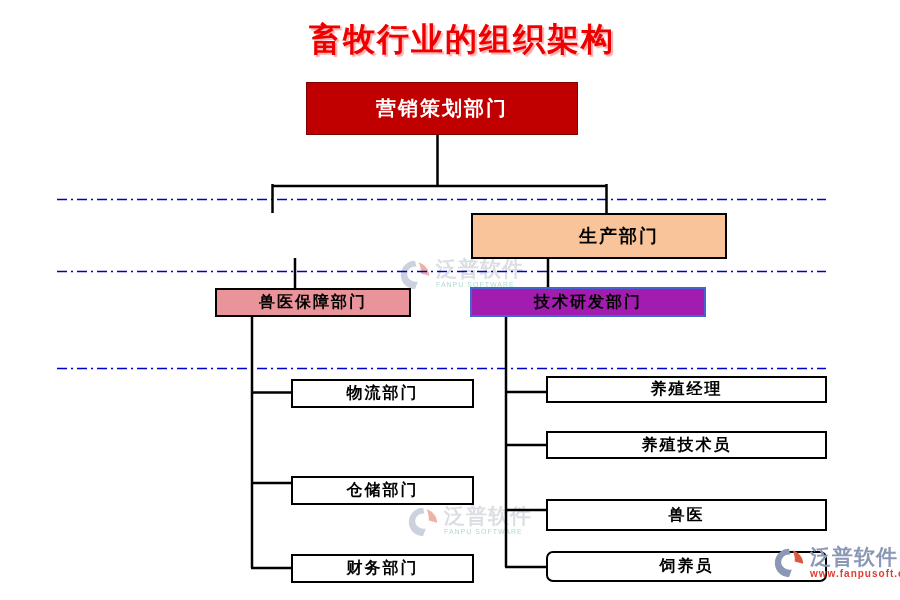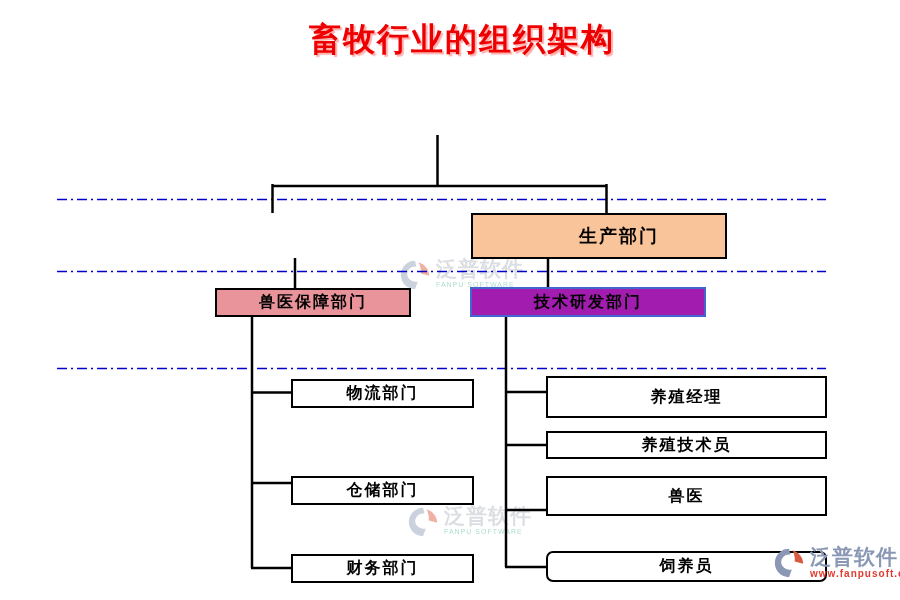--- a/index.html
+++ b/index.html
@@ -63,20 +63,23 @@
     <path class="conn" d="M251 483 H292"></path>
     <path class="conn" d="M251 568 H292"></path>
 
     <path class="conn" d="M506 316 V567"></path>
     <path class="conn" d="M505 392 H546"></path>
     <path class="conn" d="M505 445 H546"></path>
     <path class="conn" d="M505 510 H546"></path>
     <path class="conn" d="M505 567 H546"></path>
   </svg>
 
+  <div class="node root" style="left:306px;top:82px;width:272px;height:53px;">
+    <span>营销策划部门</span>
+  </div>
 
   <div class="node peach" style="left:471px;top:213px;width:256px;height:46px;padding-left:40px;">
     <span>生产部门</span>
   </div>
 
   <div class="node pink" style="left:215px;top:288px;width:196px;height:29px;">
     <span>兽医保障部门</span>
   </div>
   <div class="node pink-blue" style="left:470px;top:287px;width:236px;height:30px;">
     <span>技术研发部门</span>
@@ -85,27 +88,27 @@
   <div class="node leaf" style="left:291px;top:379px;width:183px;height:29px;">
     <span>物流部门</span>
   </div>
   <div class="node leaf" style="left:291px;top:469px;width:183px;height:29px;margin-top:7px;">
     <span>仓储部门</span>
   </div>
   <div class="node leaf" style="left:291px;top:554px;width:183px;height:29px;">
     <span>财务部门</span>
   </div>
 
-  <div class="node leaf" style="left:546px;top:376px;width:281px;height:42px;">
+  <div class="node leaf" style="left:546px;top:376px;width:281px;height:27px;">
     <span>养殖经理</span>
   </div>
   <div class="node leaf" style="left:546px;top:431px;width:281px;height:28px;">
     <span>养殖技术员</span>
   </div>
-  <div class="node leaf" style="left:546px;top:476px;width:281px;height:40px;">
+  <div class="node leaf" style="left:546px;top:499px;width:281px;height:32px;">
     <span>兽医</span>
   </div>
   <div class="node leaf" style="left:546px;top:551px;width:281px;height:31px;border-radius:7px;">
     <span>饲养员</span>
   </div>
 
   <div class="wm center" style="left:398px;top:258px;">
     <svg class="logo" viewBox="0 0 48 48">
       <path fill="#98a4bc" d="M24 4 C13 4 4 13 4 24 c0 11 9 20 20 20 l4 -11 c-8 2 -15 -4 -15 -10 c0 -7 6 -12 13 -11 z"></path>
       <path fill="#e2654e" d="M29 6 c9 3 15 10 15 19 l-12 -3 c1 -6 -1 -12 -3 -16 z"></path>

